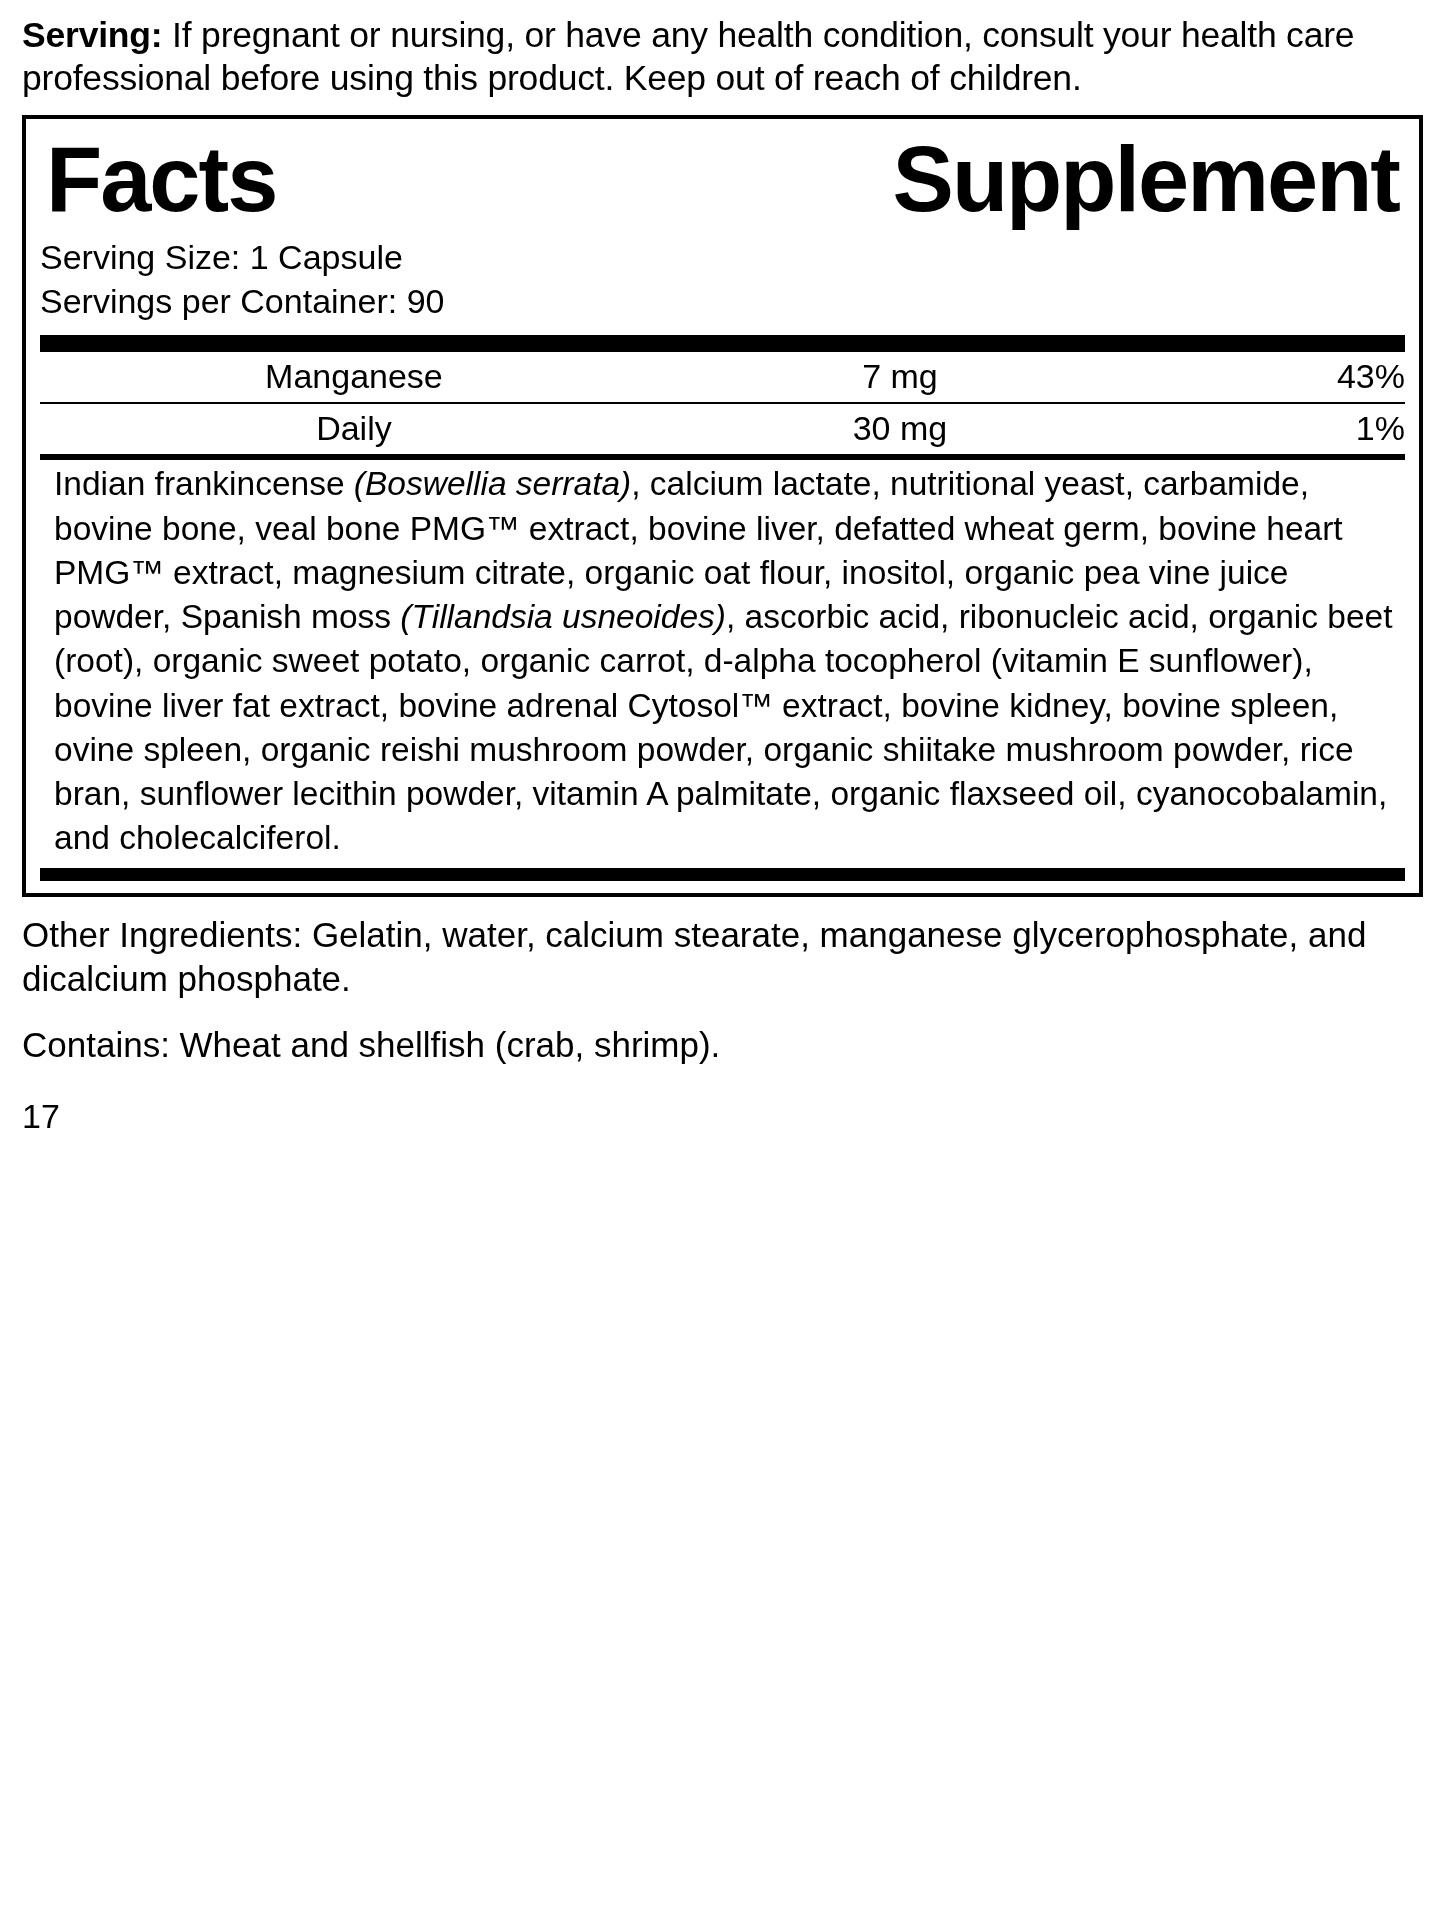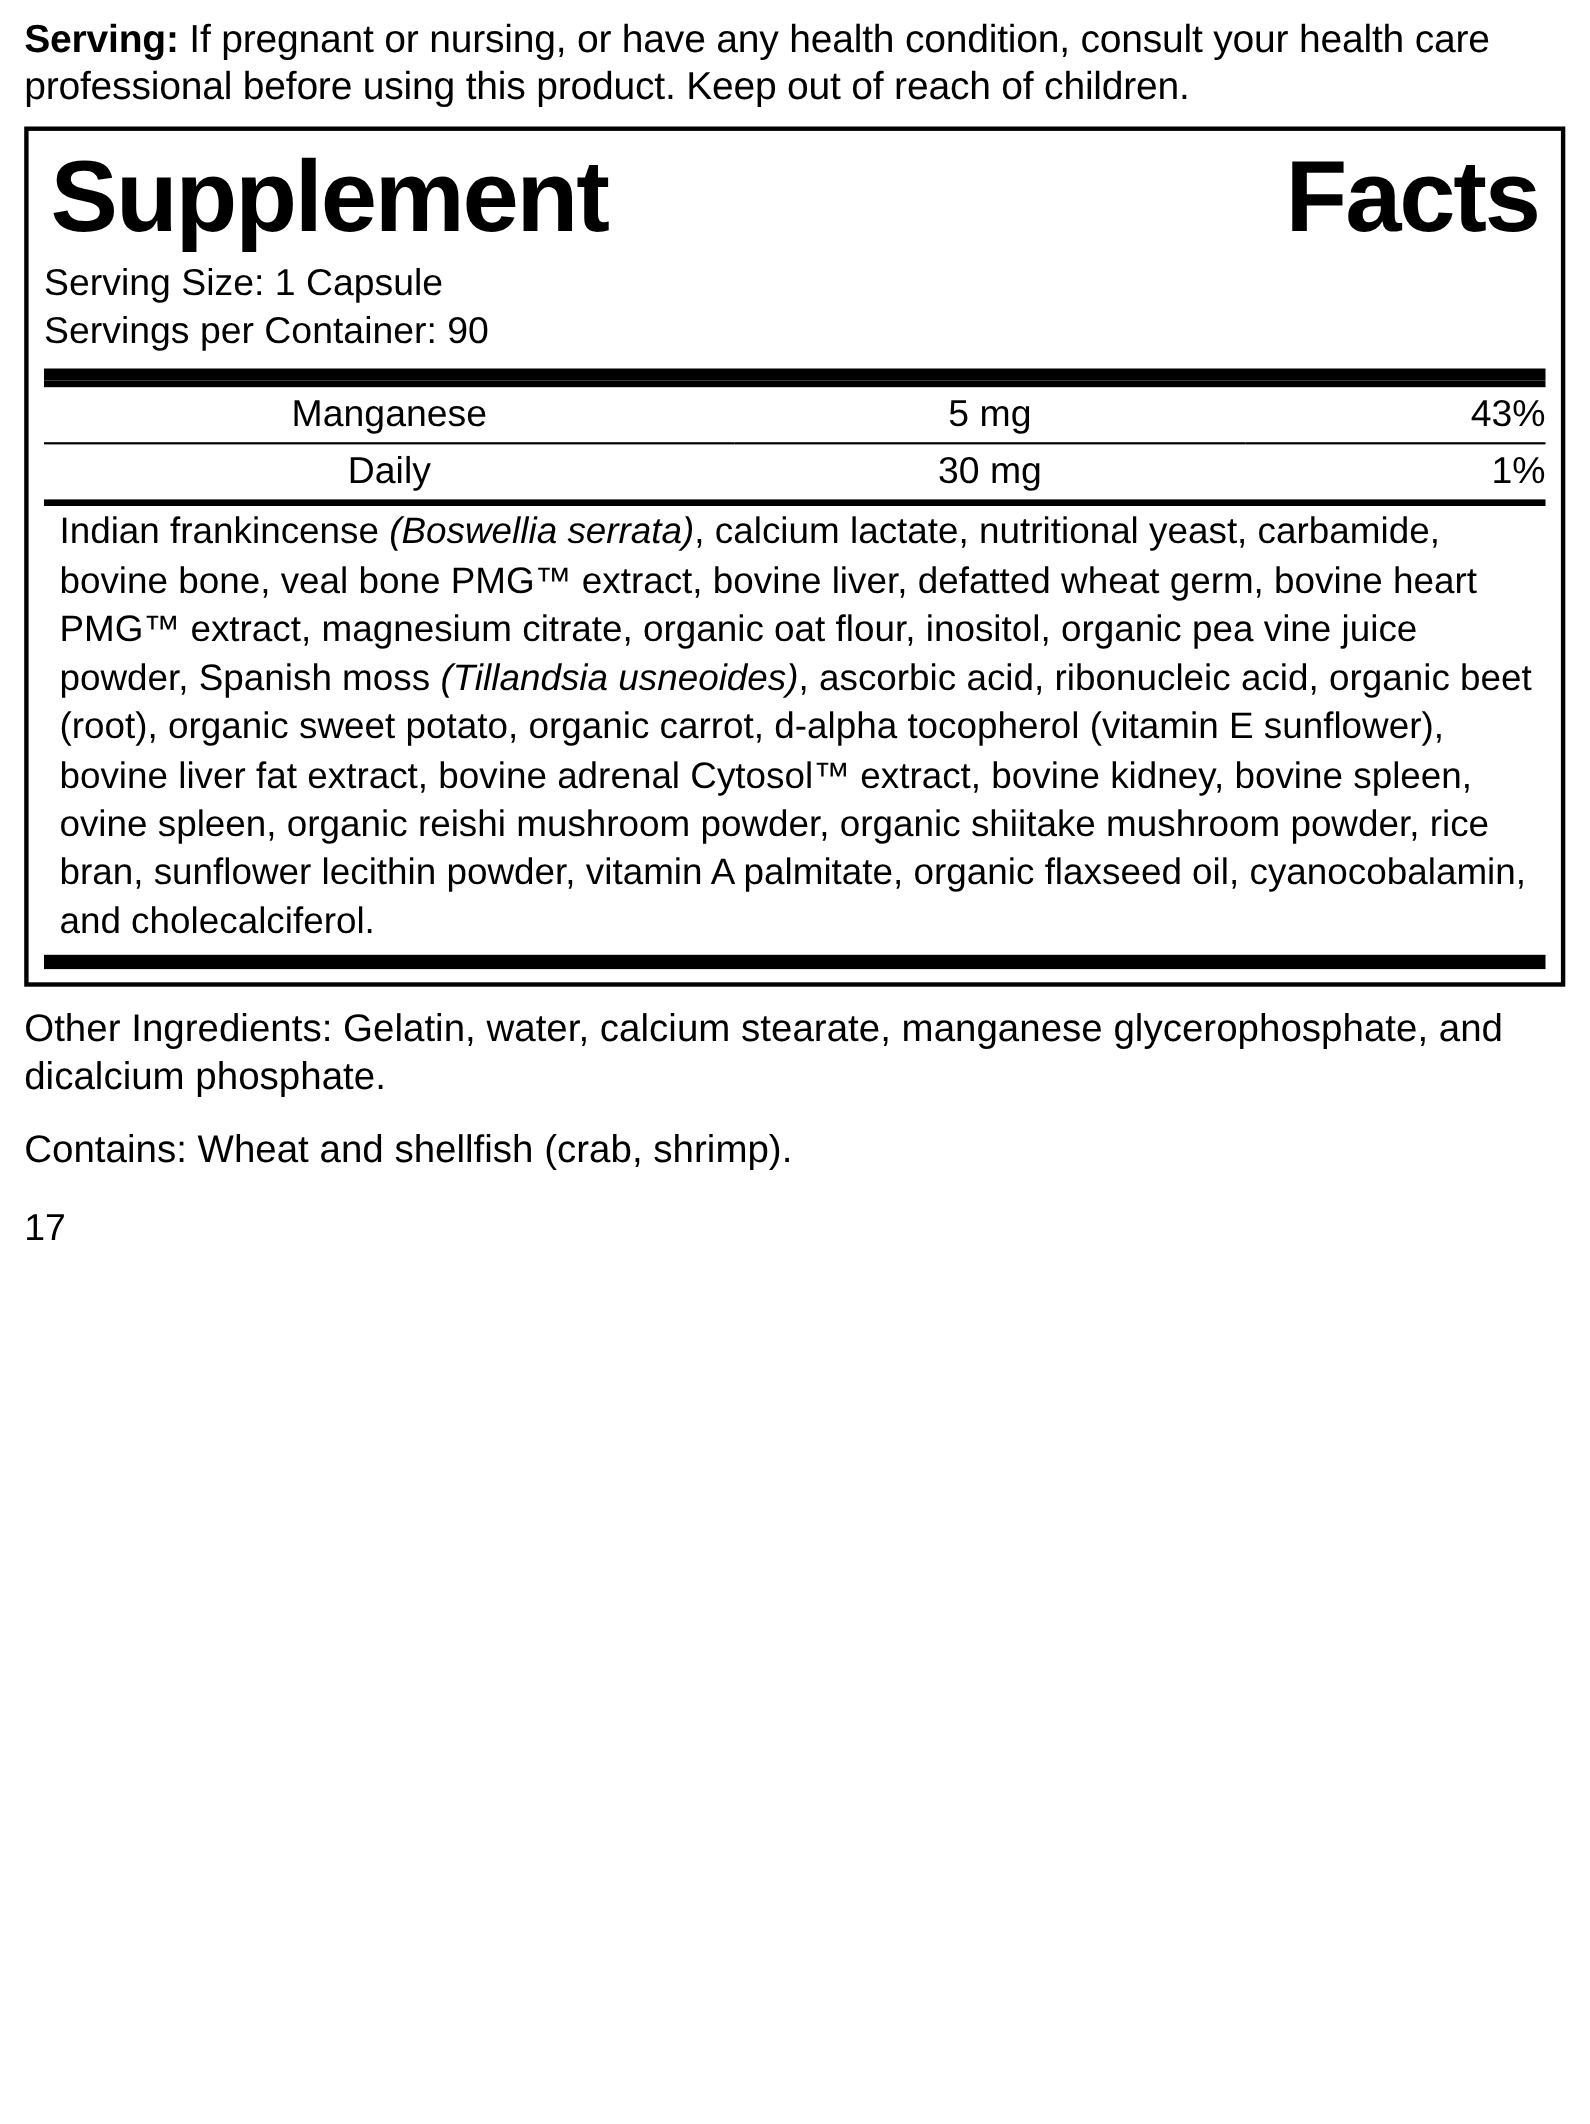--- a/index.html
+++ b/index.html
@@ -120,37 +120,37 @@
 </head>
 <body>
 
 <div class="page">
 
   <p class="warning"><b>Serving:</b><span> If pregnant or nursing, or have any health condition, consult your health care professional before using this product. Keep out of reach of children.</span></p>
 
   <div class="panel">
 
     <div class="sf-title">
+      <span>Facts</span>
       <span>Supplement</span>
-      <span>Facts</span>
     </div>
 
     <div class="serving-line">Serving Size: 1 Capsule</div>
     <div class="serving-line">Servings per Container: 90</div>
 
     <div class="rule-thick"></div>
 
 
     <div class="rule-med"></div>
 
     <table class="sf">
       <tbody>
           <tr class="row-sep-thin">
         <td class="col-name">Manganese</td>
-        <td class="col-amount">5 mg</td>
+        <td class="col-amount">7 mg</td>
         <td class="col-dv">43%</td>
       </tr>
       <tr>
         <td class="col-name">Daily</td>
         <td class="col-amount">30 mg</td>
         <td class="col-dv">1%</td>
       </tr>
     </tbody>
       </table>
 

